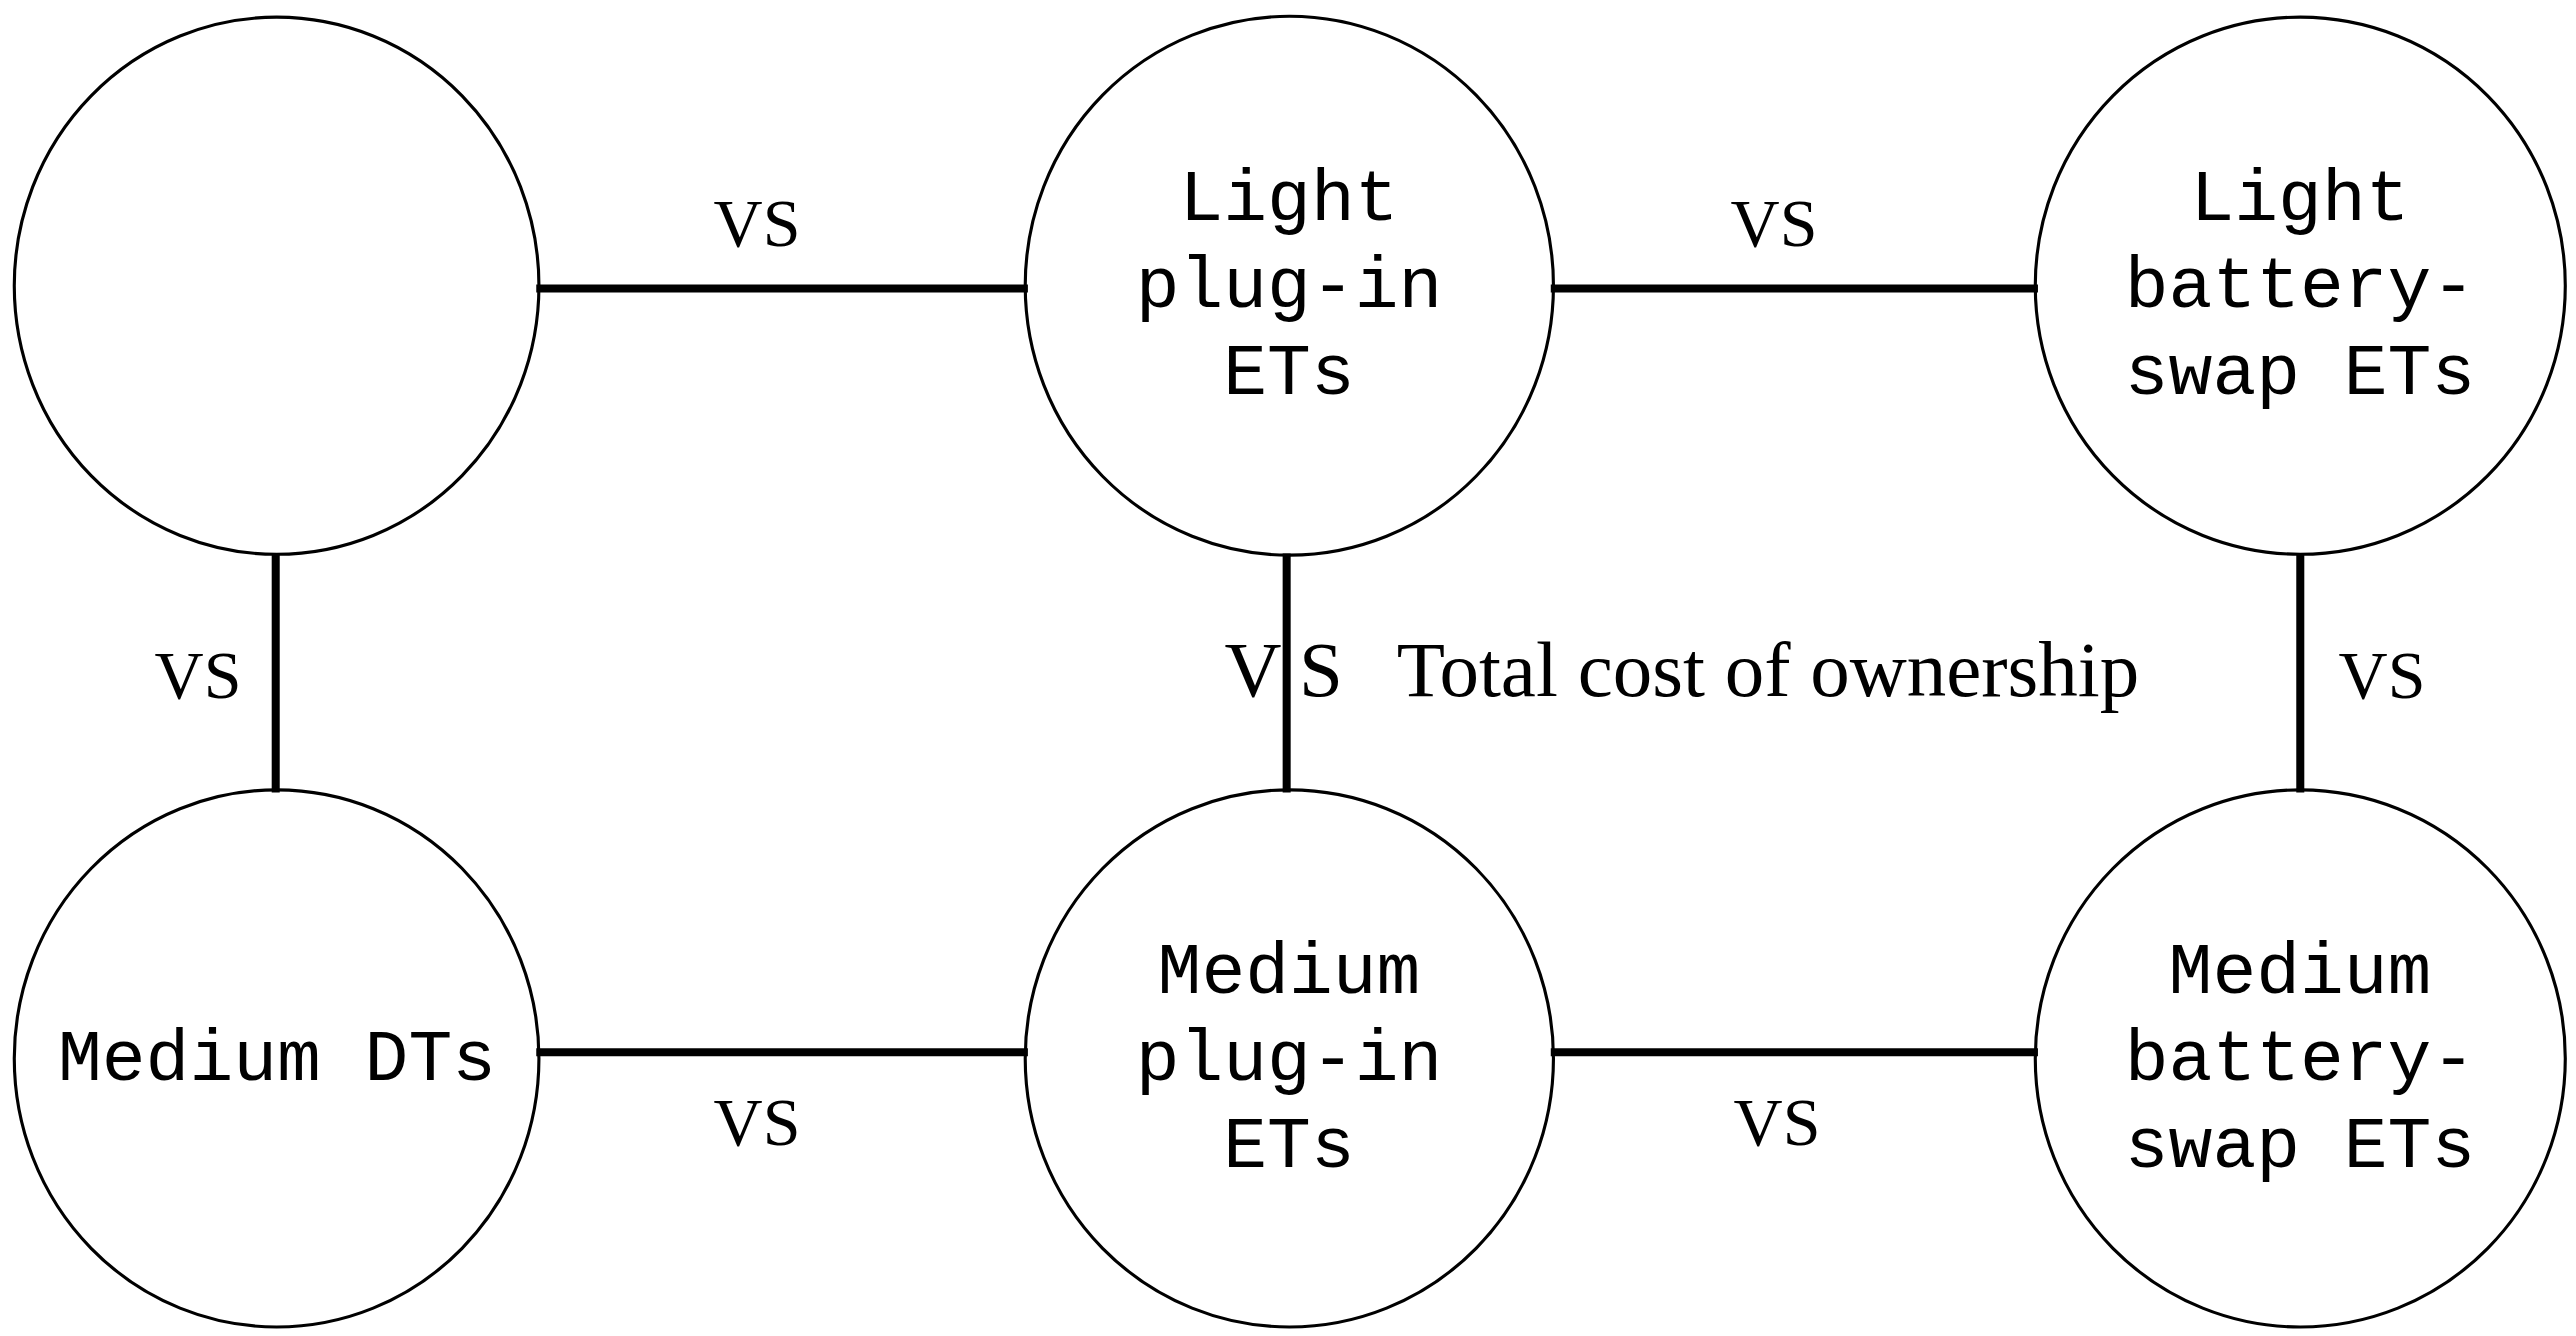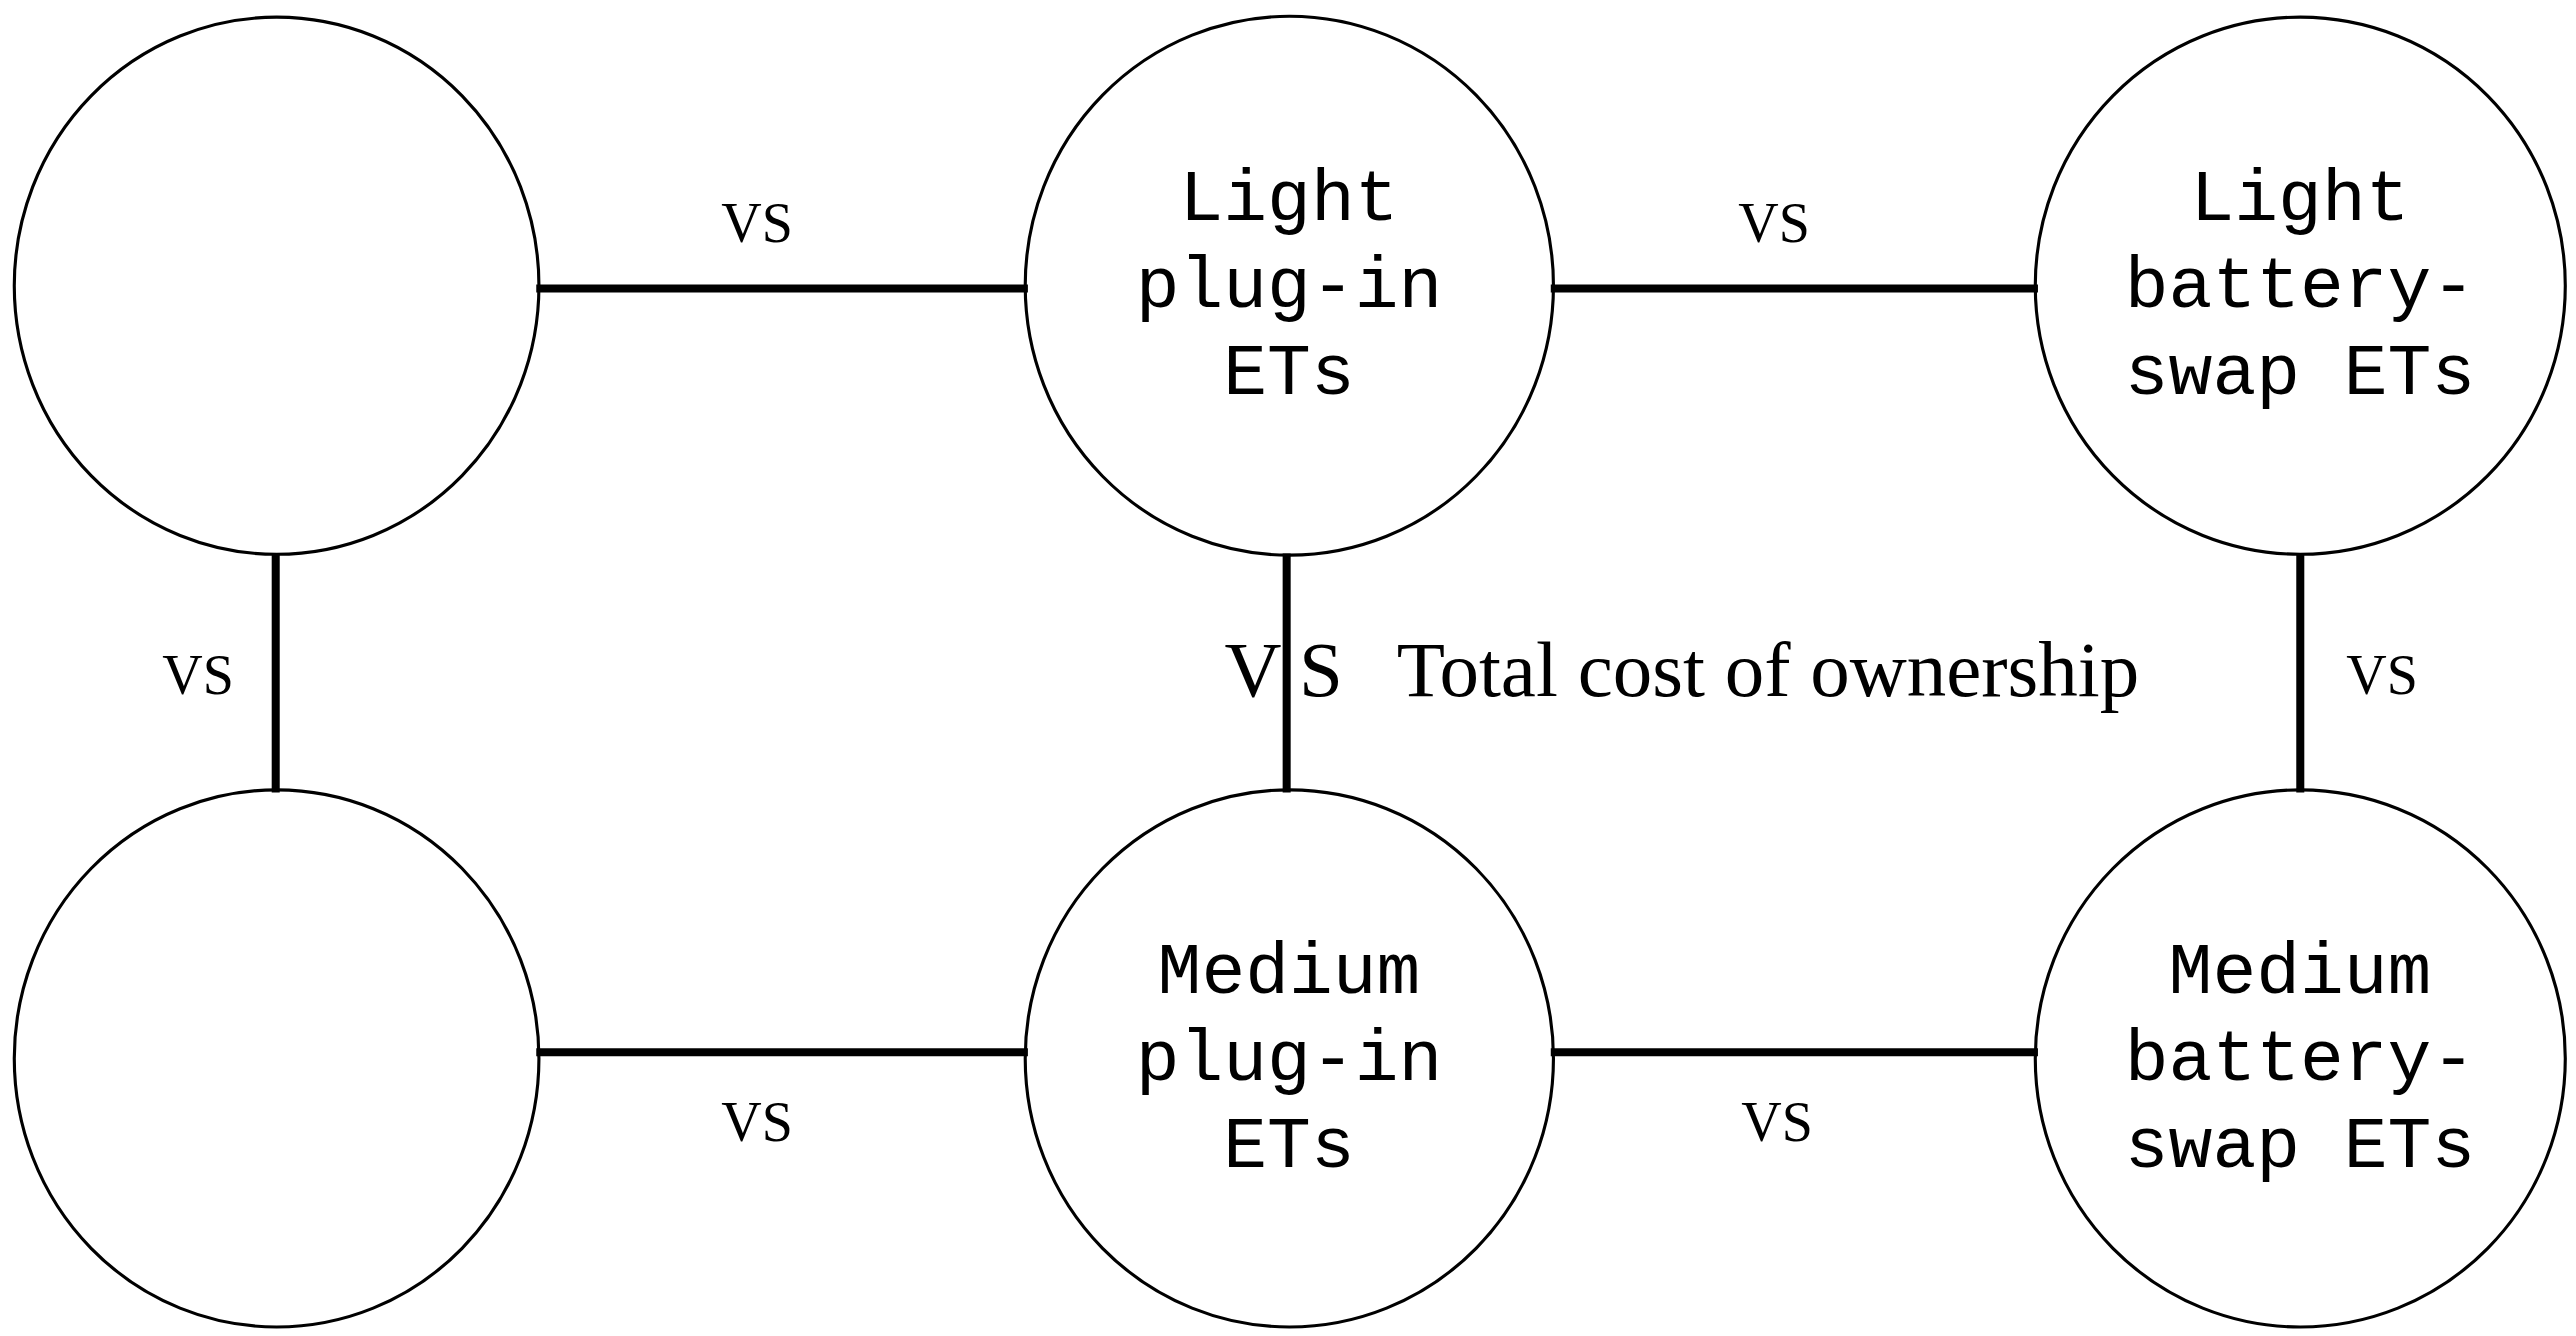--- a/index.html
+++ b/index.html
@@ -27,21 +27,21 @@
     text-align: center;
     white-space: nowrap;
     color: #000000;
   }
   .node-label {
     font-size: 73px;
     line-height: 87px;
     font-family: Liberation Mono, monospace;
   }
   .vs-label {
-    font-size: 56px;
+    font-size: 68px;
     line-height: 84px;
   }
   .criterion-label {
     font-size: 79px;
     line-height: 82px;
   }
   .vs-split {
     font-size: 79px;
     line-height: 82px;
   }
@@ -77,20 +77,23 @@
     <div>plug-in</div>
     <div>ETs</div>
   </div>
 
   <div class="label node-label" style="left:2300px; top:287px;">
     <div>Light</div>
     <div>battery-</div>
     <div>swap ETs</div>
   </div>
 
+  <div class="label node-label" style="left:277px; top:1060px;">
+    <div>Medium DTs</div>
+  </div>
 
   <div class="label node-label" style="left:1289px; top:1060px;">
     <div>Medium</div>
     <div>plug-in</div>
     <div>ETs</div>
   </div>
 
   <div class="label node-label" style="left:2300px; top:1060px;">
     <div>Medium</div>
     <div>battery-</div>

